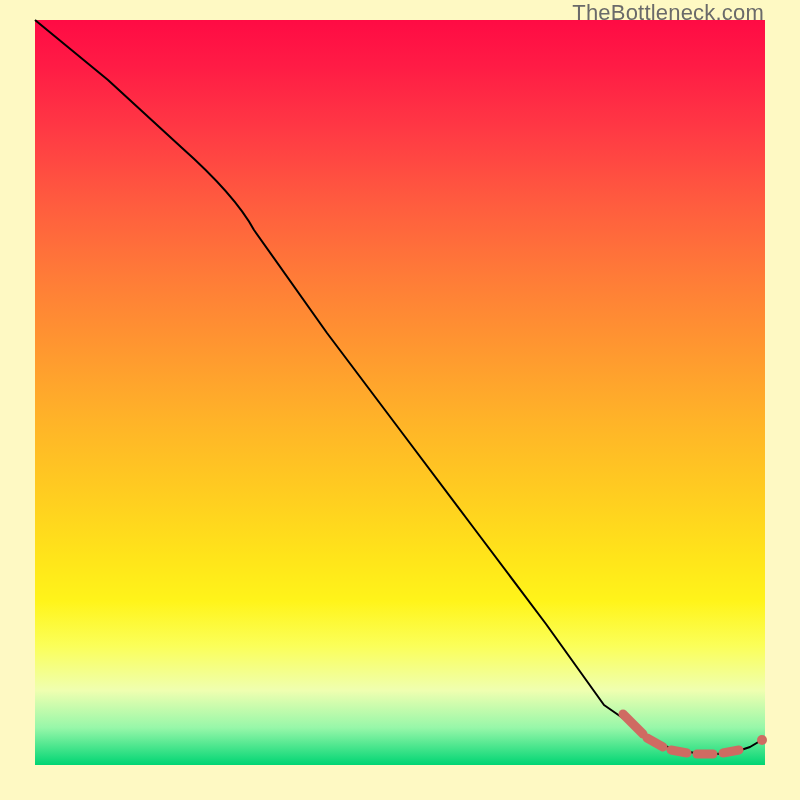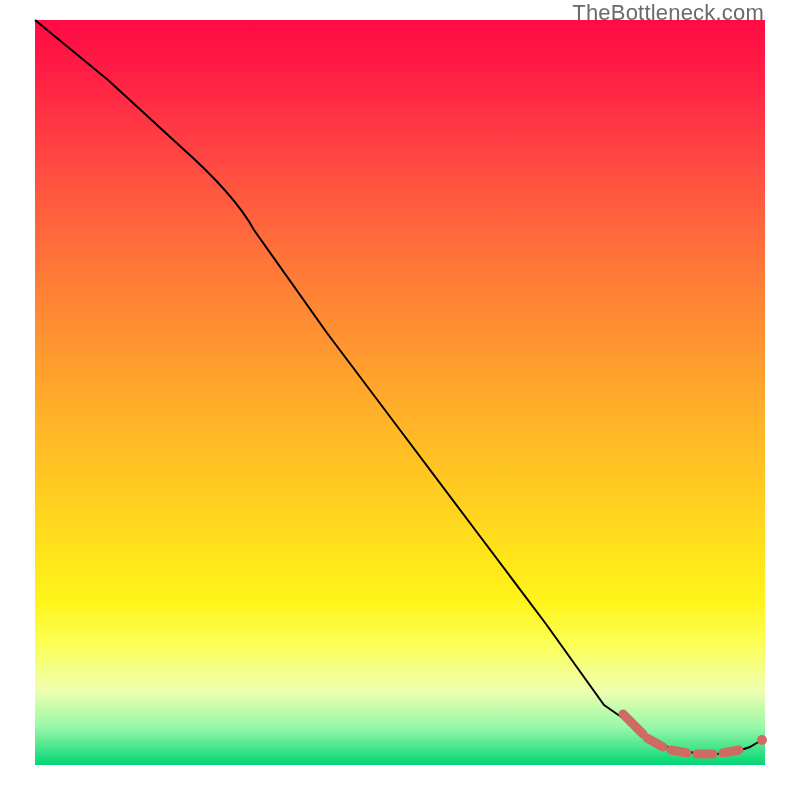--- a/index.html
+++ b/index.html
@@ -8,21 +8,21 @@
     width: 800px;
     height: 800px;
     background: #000;
     overflow: hidden;
     font-family: Arial, Helvetica, sans-serif;
   }
   .frame {
     position: relative;
     width: 800px;
     height: 800px;
-    background: #ffffff;
+    background: #fef9c3;
     text-align: center;
   }
   .plot {
     position: absolute;
     left: 35px;
     top: 20px;
     width: 730px;
     height: 745px;
     
     background: linear-gradient(to bottom,

